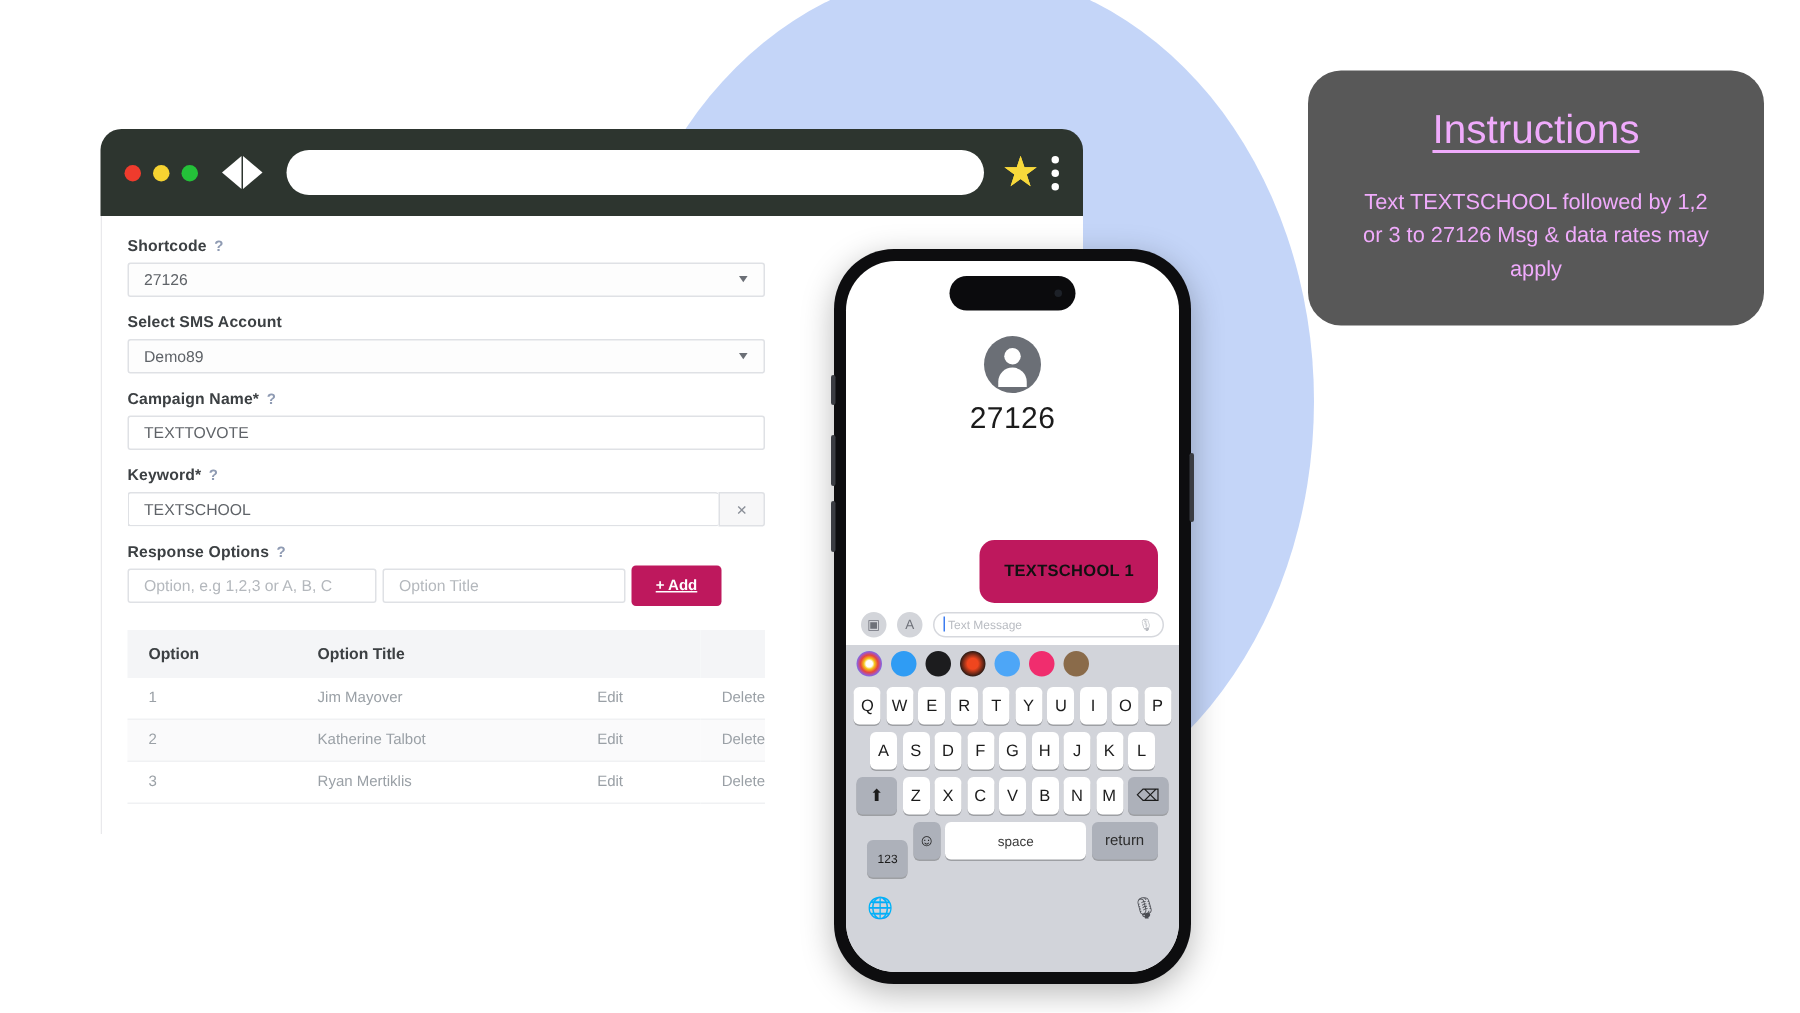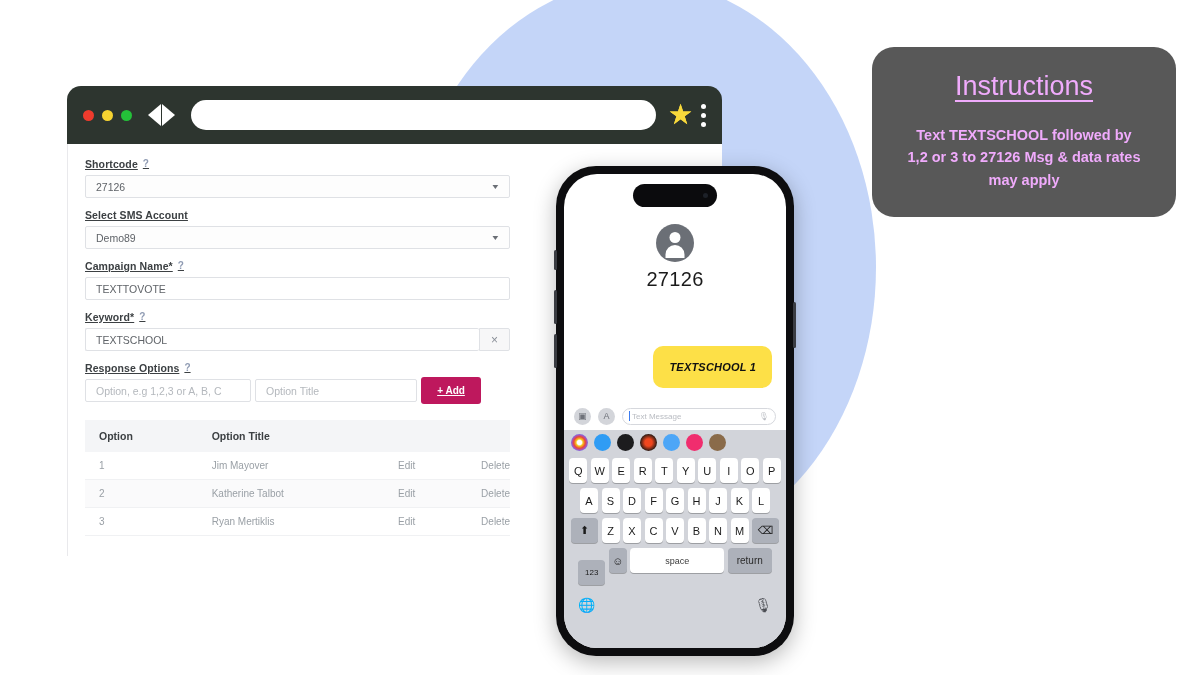--- a/index.html
+++ b/index.html
@@ -59,21 +59,21 @@
     content:"";position:absolute;left:0;top:0;bottom:0;width:1px;background:#e9e9ec;
   }
 
   
   .form{
     position:absolute; left:18px; top:14px; width:425px;
   }
   .field{margin-bottom:11px;}
   .lbl{
     font-size:10.5px;color:#3c4043;font-weight:700;margin-bottom:5px;
-    display:flex;align-items:flex-start;gap:5px;letter-spacing:0.1px;text-decoration:underline;
+    display:flex;align-items:flex-end;gap:5px;letter-spacing:0.1px;
   }
   .help{
     color:#8f9bb3;font-size:10px;font-weight:700;
   }
   .inp{
     height:23px;border:1px solid #dfe1e5;border-radius:2px;background:#fff;
     display:flex;align-items:center;padding:0 10px;font-size:10.5px;color:#5f6368;
     box-sizing:border-box;
   }
   .inp.select{background:#fdfdfd;justify-content:space-between;}
@@ -140,23 +140,23 @@
     width:38px;height:38px;border-radius:50%;background:#6b6f76;margin:0 auto;
     position:relative;
   }
   .avatar::before{content:"";position:absolute;left:50%;top:8px;transform:translateX(-50%);
     width:11px;height:11px;border-radius:50%;background:#fff;}
   .avatar::after{content:"";position:absolute;left:50%;top:21px;transform:translateX(-50%);
     width:19px;height:13px;border-radius:10px 10px 0 0;background:#fff;}
   .contact-num{font-size:20px;color:#1b1b1b;margin-top:6px;letter-spacing:0.3px;}
 
   .bubble{
-    position:absolute;right:14px;top:172px;
-    background:#fde047;border-radius:10px;
-    padding:15px 16px;font-size:11px;font-weight:700;color:#111;letter-spacing:0.2px;font-style:italic;
+    position:absolute;right:14px;top:186px;
+    background:#be185d;border-radius:10px;
+    padding:15px 16px;font-size:11px;font-weight:700;color:#111;letter-spacing:0.2px;
   }
 
   .compose{
     position:absolute;left:0;right:0;bottom:218px;height:28px;background:#fff;
     display:flex;align-items:center;gap:7px;padding:0 10px;box-sizing:border-box;
   }
   .circ{width:17px;height:17px;border-radius:50%;background:#d3d5da;display:flex;align-items:center;justify-content:center;font-size:9px;color:#6e7179;}
   .msgfield{
     flex:1;height:17px;border:1px solid #d6d8dd;border-radius:9px;
     display:flex;align-items:center;justify-content:space-between;padding:0 6px;
@@ -192,21 +192,21 @@
     position:absolute;left:872px;top:47px;width:304px;
     background:#585858;border-radius:22px;
     padding:24px 22px 26px;box-sizing:border-box;
     color:#f0abfc;text-align:center;z-index:4;
   }
   .ins-title{
     font-size:27px;text-decoration:underline;text-underline-offset:5px;
     text-decoration-thickness:2px;margin-bottom:22px;font-weight:400;
   }
   .ins-sub{font-size:18.5px;margin-bottom:19px;font-weight:400;}
-  .ins-body{font-size:14.5px;line-height:1.55;padding:0 12px;font-weight:700;}
+  .ins-body{font-size:14.5px;line-height:1.55;padding:0 12px;font-weight:400;}
 </style>
 </head>
 <body>
 
 <div class="stage">
 
   <div class="blob"></div>
 
   <div class="browser">
     <div class="browser-bar">

